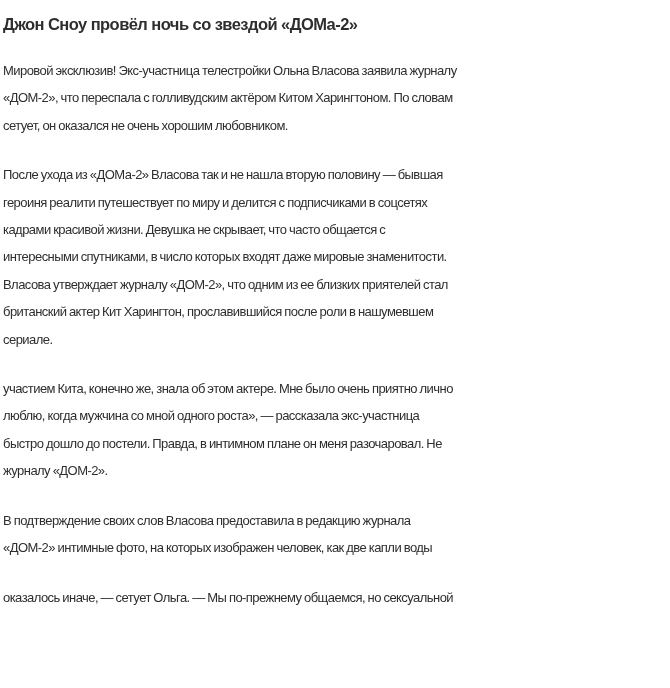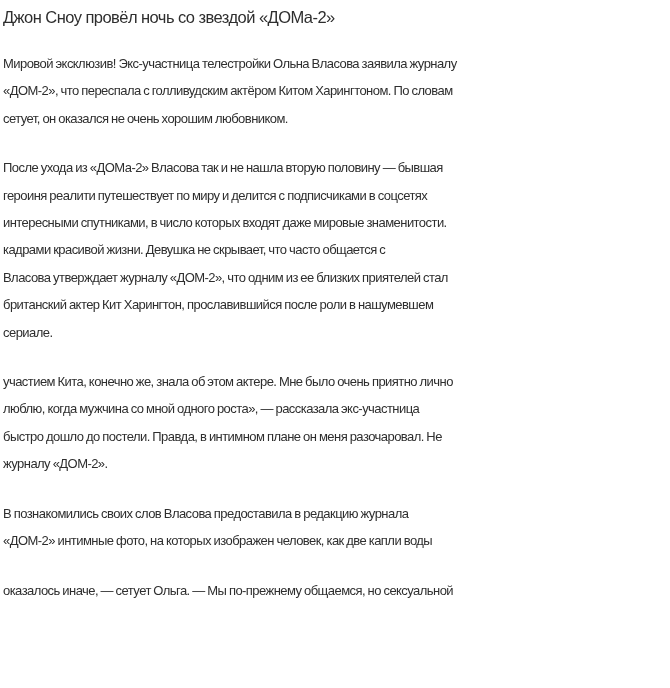--- a/index.html
+++ b/index.html
@@ -3,22 +3,22 @@
 <meta charset="utf-8">
 <style>
   html, body { margin: 0; padding: 0; background: #ffffff; }
   body {
     width: 670px; height: 688px; overflow: hidden;
     font-family: "Liberation Sans", "DejaVu Sans", sans-serif;
     color: #2e2e2e;
   }
   .article { padding: 0 0 0 3px; }
   .title {
-    margin: 0; font-size: 16.5px; font-weight: normal;
-    line-height: 27px; padding-top: 4px; letter-spacing: -0.55px;
+    margin: 0; font-size: 16.5px; font-weight: bold;
+    line-height: 27px; padding-top: 11px; letter-spacing: -0.55px;
   }
   .para {
     margin: 0; font-size: 13px; line-height: 27.4px; letter-spacing: -0.55px;
     width: 668px; word-spacing: -0.5px;
   }
   .gap-title { height: 19px; }
   .gap { height: 22px; }
 </style>
 </head>
 <body>
@@ -30,38 +30,38 @@
   <div class="para">
     <div>Мировой эксклюзив! Экс-участница телестройки Ольна Власова заявила журналу</div>
     <div>«ДОМ-2», что переспала с голливудским актёром Китом Харингтоном. По словам</div>
     <div>сетует, он оказался не очень хорошим любовником.</div>
   </div>
   <div class="gap"></div>
 
   <div class="para">
     <div>После ухода из «ДОМа-2» Власова так и не нашла вторую половину — бывшая</div>
     <div>героиня реалити путешествует по миру и делится с подписчиками в соцсетях</div>
+    <div>кадрами красивой жизни. Девушка не скрывает, что часто общается с</div>
     <div>интересными спутниками, в число которых входят даже мировые знаменитости.</div>
-    <div>кадрами красивой жизни. Девушка не скрывает, что часто общается с</div>
     <div>Власова утверждает журналу «ДОМ-2», что одним из ее близких приятелей стал</div>
     <div>британский актер Кит Харингтон, прославившийся после роли в нашумевшем</div>
     <div>сериале.</div>
   </div>
   <div class="gap"></div>
 
   <div class="para">
     <div>участием Кита, конечно же, знала об этом актере. Мне было очень приятно лично</div>
     <div>люблю, когда мужчина со мной одного роста», — рассказала экс-участница</div>
     <div>быстро дошло до постели. Правда, в интимном плане он меня разочаровал. Не</div>
     <div>журналу «ДОМ-2».</div>
   </div>
   <div class="gap"></div>
 
   <div class="para">
-    <div>В познакомились своих слов Власова предоставила в редакцию журнала</div>
+    <div>В подтверждение своих слов Власова предоставила в редакцию журнала</div>
     <div>«ДОМ-2» интимные фото, на которых изображен человек, как две капли воды</div>
   </div>
   <div class="gap"></div>
 
   <div class="para">
     <div>оказалось иначе, — сетует Ольга. — Мы по-прежнему общаемся, но сексуальной</div>
 
   </div>
 </div>
 

